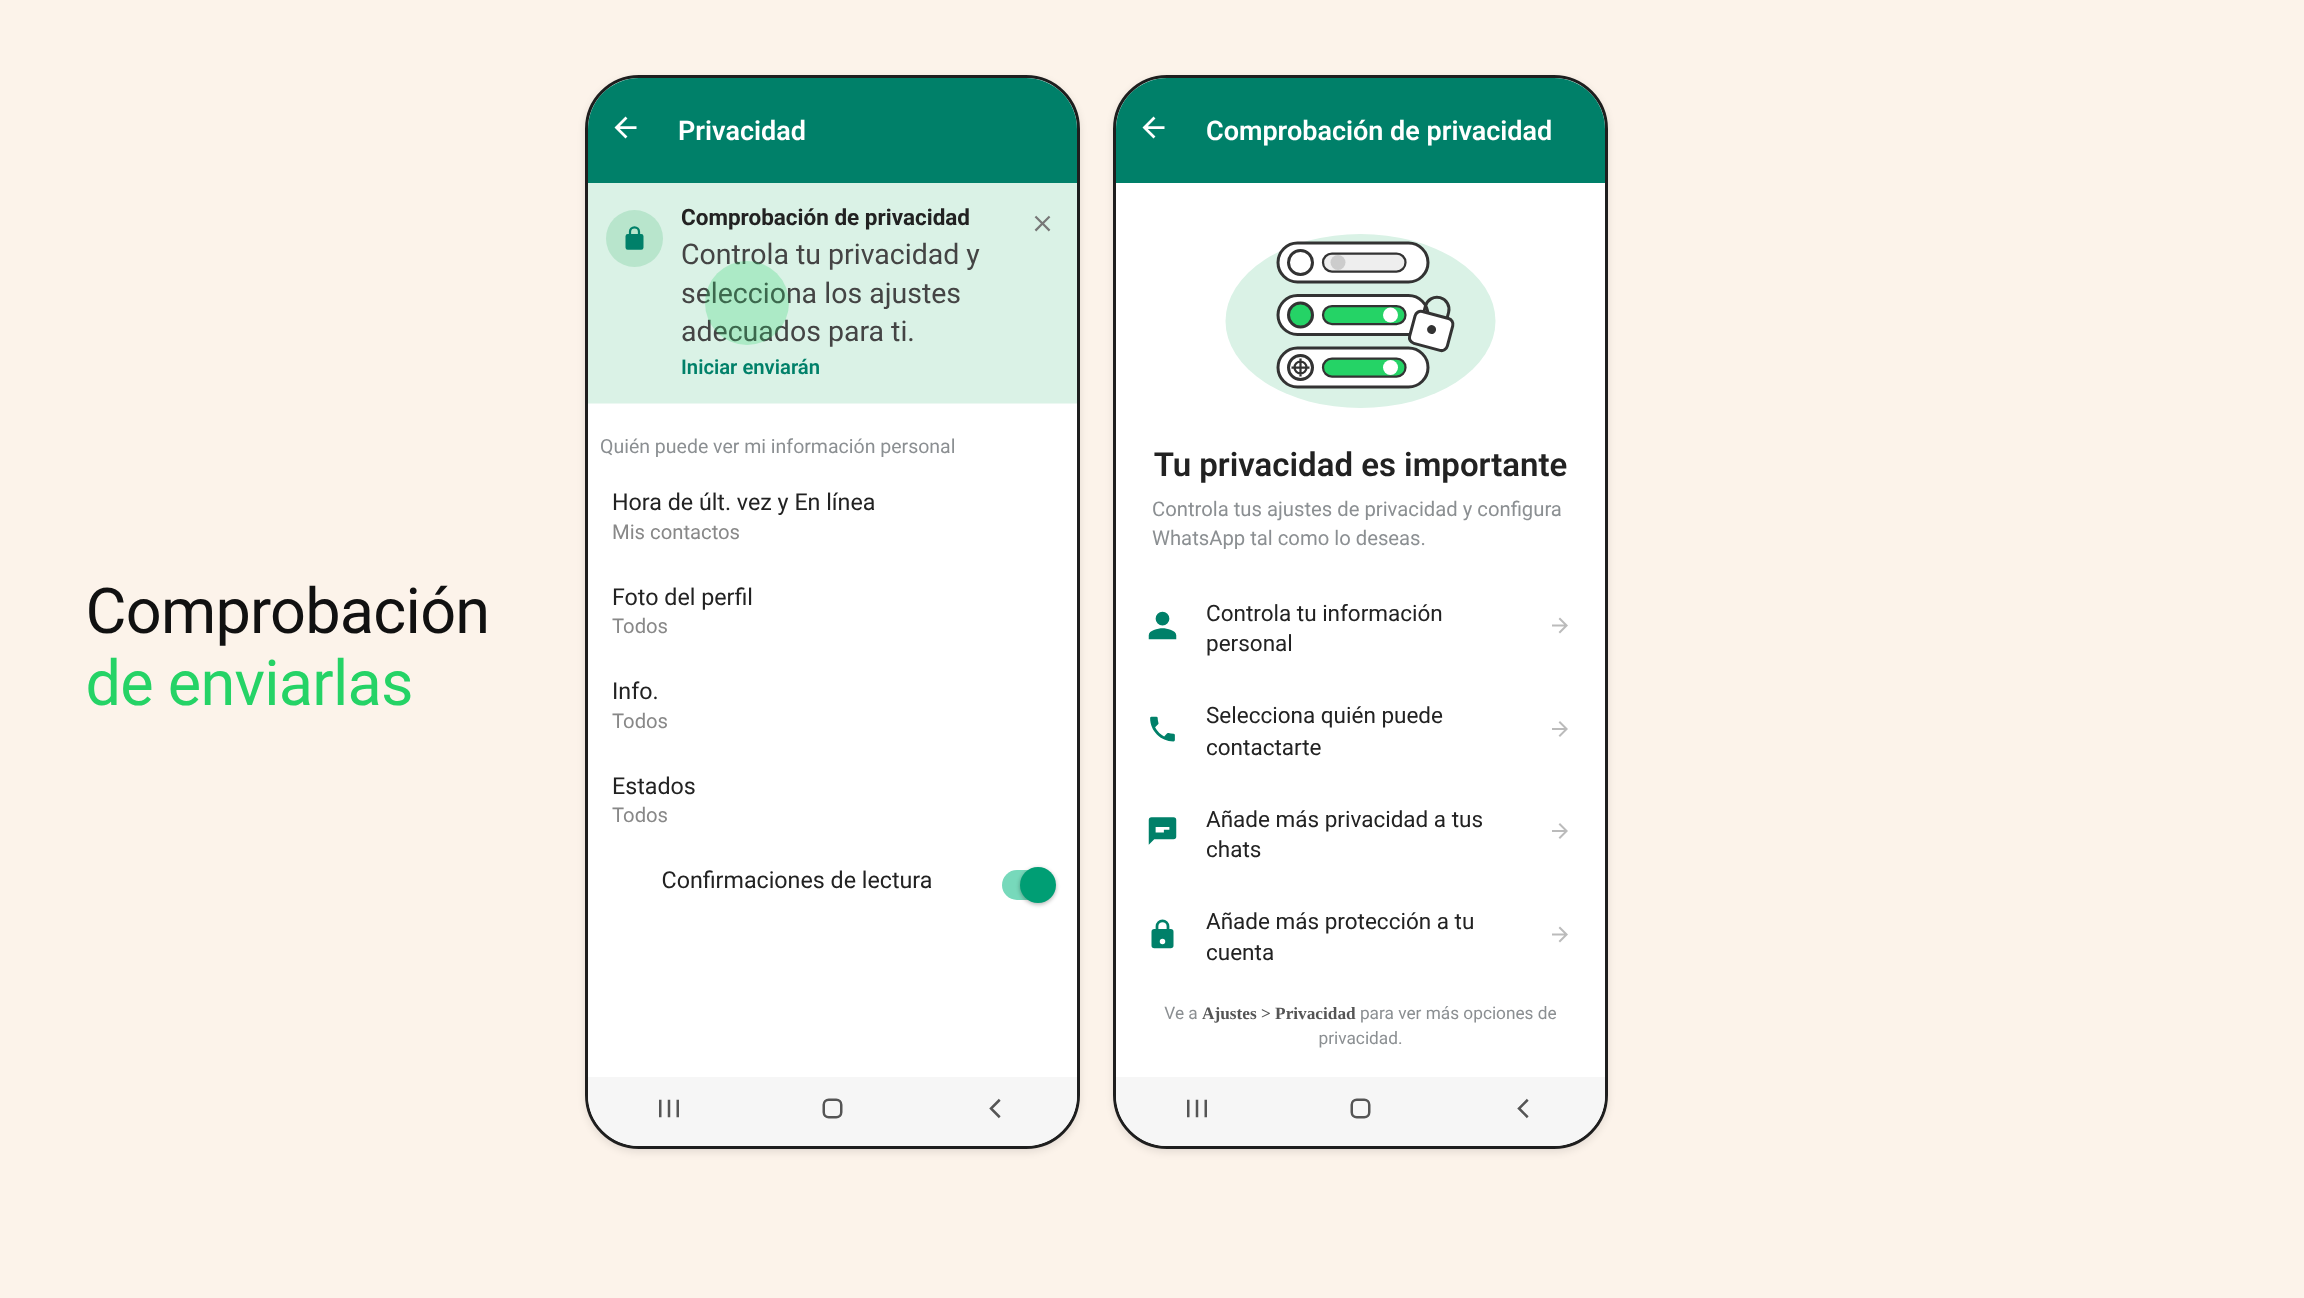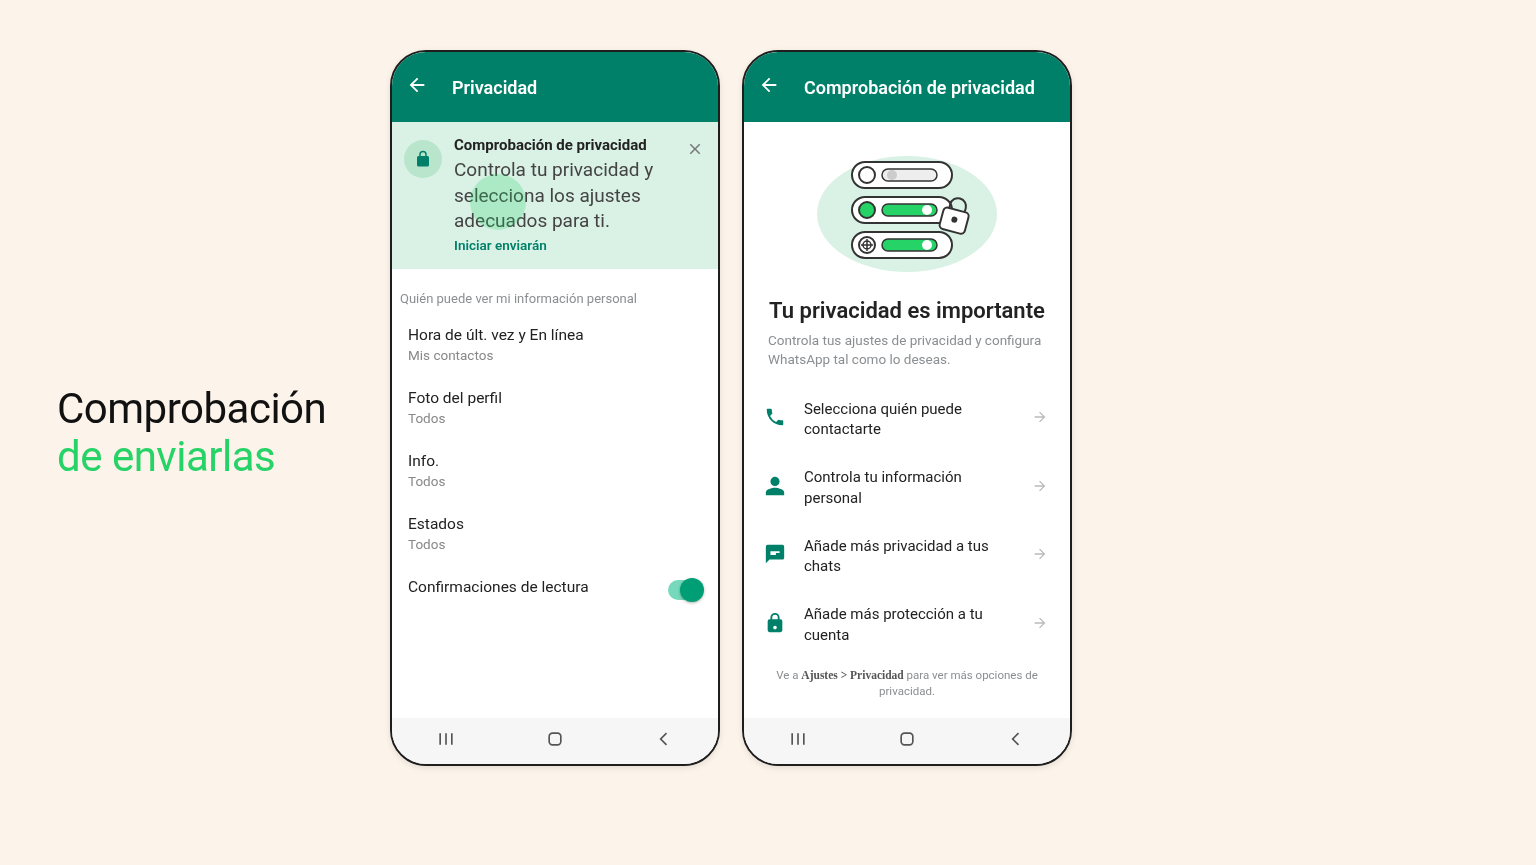--- a/index.html
+++ b/index.html
@@ -83,21 +83,21 @@
   .sectionlabel {
     font-size: 13px; color: #8b8f92;
     padding: 22px 16px 8px 8px;
   }
   .row {
     padding: 12px 16px 14px 16px;
   }
   .row .rt { font-size: 15.5px; color: #222; margin-bottom: 3px; }
   .row .rs { font-size: 13.5px; color: #888; }
   .row.switchrow { display:flex; align-items:flex-start; gap:10px; }
-  .row.switchrow .rleft { flex:1; }
+  .row.switchrow .rleft { flex:1;margin-left:33px; }
   .row.switchrow .rdesc { font-size: 13.5px; color: #888; margin-top:4px; line-height:1.35;}
   .switch {
     width: 34px; height: 20px; border-radius: 10px;
     background: #77d9bb;
     position: relative; flex:0 0 auto; margin-top:2px;
   }
   .switch .knob {
     position:absolute; right:-2px; top:-2px;
     width:24px; height:24px; border-radius:50%;
     background:#009e74;
@@ -275,48 +275,48 @@
         </g>
       </svg>
     </div>
 
     <div class="hero-headline">Tu privacidad es importante</div>
     <div class="hero-sub">Controla tus ajustes de privacidad y configura WhatsApp tal como lo deseas.</div>
 
     <div class="actionrow">
       <span class="aicon">
         <svg viewBox="0 0 24 24" width="22" height="22" fill="currentColor">
+            <path d="M12 12a5 5 0 100-10 5 5 0 000 10zm0 2c-3.33 0-10 1.67-10 5v3h20v-3c0-3.33-6.67-5-10-5z"></path>
+          </svg>
+      </span>
+      <span class="alabel">Controla tu información personal</span>
+      <span class="chev">
+        <svg viewBox="0 0 24 24" width="16" height="16" fill="currentColor">
+            <path d="M4 11h12.17l-5.59-5.59L12 4l8 8-8 8-1.41-1.41L16.17 13H4z"></path>
+          </svg>
+      </span>
+    </div>
+
+    <div class="actionrow">
+      <span class="aicon">
+        <svg viewBox="0 0 24 24" width="22" height="22" fill="currentColor">
             <path d="M20 15.5c-1.25 0-2.45-.2-3.57-.57a1 1 0 00-1.02.24l-2.2 2.2a15.05 15.05 0 01-6.59-6.59l2.2-2.2a1 1 0 00.24-1.02A11.36 11.36 0 018.5 4a1 1 0 00-1-1H4a1 1 0 00-1 1c0 9.39 7.61 17 17 17a1 1 0 001-1v-3.5a1 1 0 00-1-1z"></path>
           </svg>
       </span>
       <span class="alabel">Selecciona quién puede contactarte</span>
       <span class="chev">
         <svg viewBox="0 0 24 24" width="16" height="16" fill="currentColor">
             <path d="M4 11h12.17l-5.59-5.59L12 4l8 8-8 8-1.41-1.41L16.17 13H4z"></path>
           </svg>
       </span>
     </div>
 
     <div class="actionrow">
       <span class="aicon">
         <svg viewBox="0 0 24 24" width="22" height="22" fill="currentColor">
-            <path d="M12 12a5 5 0 100-10 5 5 0 000 10zm0 2c-3.33 0-10 1.67-10 5v3h20v-3c0-3.33-6.67-5-10-5z"></path>
-          </svg>
-      </span>
-      <span class="alabel">Controla tu información personal</span>
-      <span class="chev">
-        <svg viewBox="0 0 24 24" width="16" height="16" fill="currentColor">
-            <path d="M4 11h12.17l-5.59-5.59L12 4l8 8-8 8-1.41-1.41L16.17 13H4z"></path>
-          </svg>
-      </span>
-    </div>
-
-    <div class="actionrow">
-      <span class="aicon">
-        <svg viewBox="0 0 24 24" width="22" height="22" fill="currentColor">
             <path d="M20 2H4a2 2 0 00-2 2v18l4-4h14a2 2 0 002-2V4a2 2 0 00-2-2zM7 9h10v2H7zm6 4H7v-2h6z"></path>
           </svg>
       </span>
       <span class="alabel">Añade más privacidad a tus chats</span>
       <span class="chev">
         <svg viewBox="0 0 24 24" width="16" height="16" fill="currentColor">
             <path d="M4 11h12.17l-5.59-5.59L12 4l8 8-8 8-1.41-1.41L16.17 13H4z"></path>
           </svg>
       </span>
     </div>

